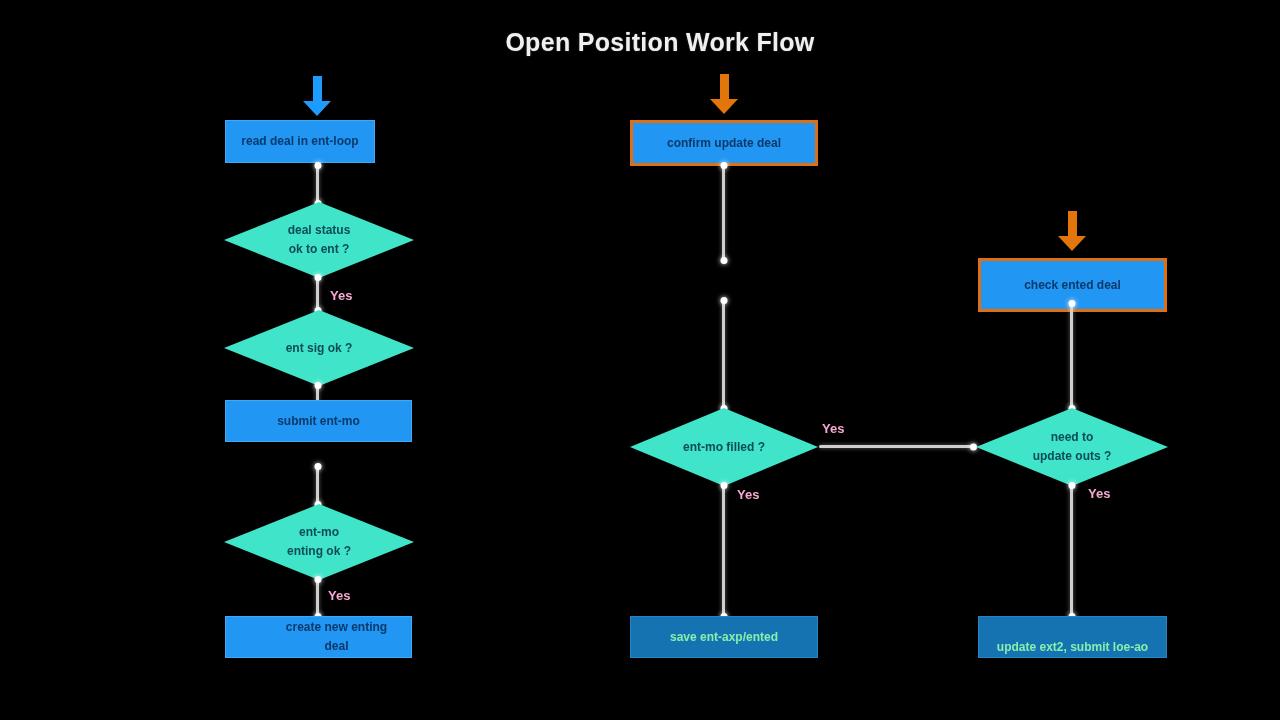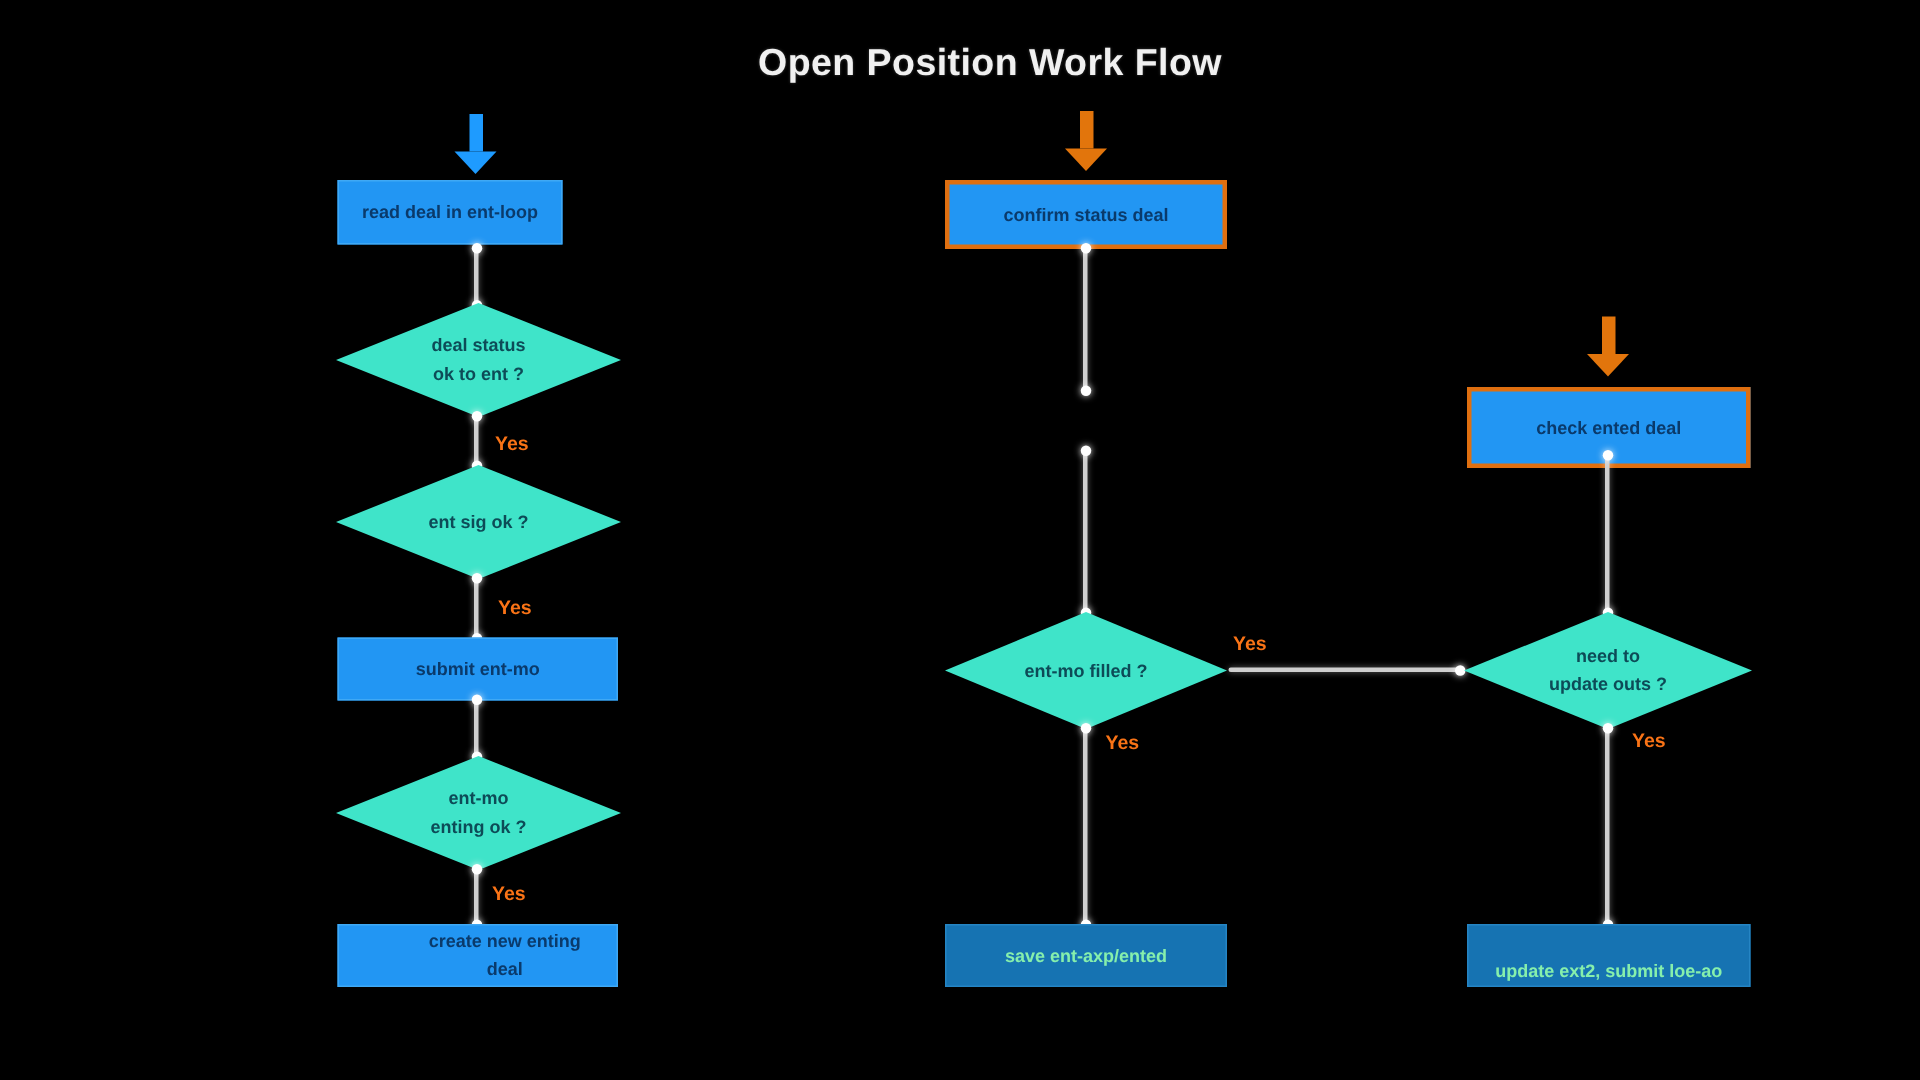--- a/index.html
+++ b/index.html
@@ -48,21 +48,21 @@
     box-shadow:0 0 5px rgba(255,255,255,0.9);
   }
   .entry-arrow { position:absolute; width:28px; display:flex; flex-direction:column; align-items:center; }
   .entry-arrow .shaft { width:9px; height:25px; }
   .entry-arrow .head  { width:0; height:0; border-left:14px solid transparent; border-right:14px solid transparent; border-top:15px solid; }
   .entry-arrow.blue  .shaft { background:#1E9BFF; }
   .entry-arrow.blue  .head  { border-top-color:#1E9BFF; }
   .entry-arrow.orange .shaft { background:#E2750C; }
   .entry-arrow.orange .head  { border-top-color:#E2750C; }
   .yes {
-    position:absolute; color:#f97316; font-weight:bold; font-size:13px;
+    position:absolute; color:#f9a8d4; font-weight:bold; font-size:13px;
     text-shadow:0 1px 3px rgba(0,0,0,0.9);
   }
 </style>
 </head>
 <body>
 
 <div class="canvas">
 
   <div class="title">Open Position Work Flow</div>
 
@@ -85,21 +85,21 @@
   <div class="vline" style="left:296px; top:277px; height:34px;"></div>
   <div class="yes" style="left:310px; top:288px;">Yes</div>
 
   <div class="decision" style="left:204px; top:310px; width:190px; height:76px;">
     <span class="shape-label">ent sig ok ?</span>
   </div>
 
   <div class="vline" style="left:296px; top:385px; height:41px;"></div>
   <div class="yes" style="left:312px; top:397px;">Yes</div>
 
-  <div class="process" style="left:205px; top:425px; width:187px; height:42px;">
+  <div class="process" style="left:205px; top:400px; width:187px; height:42px;">
     <span class="shape-label">submit ent-mo</span>
   </div>
 
   <div class="vline" style="left:296px; top:466px; height:39px;"></div>
 
   <div class="decision" style="left:204px; top:504px; width:190px; height:76px;">
     <span class="shape-label">ent-mo
 enting ok ?</span>
   </div>
 
@@ -109,21 +109,21 @@
   <div class="process" style="left:205px; top:616px; width:187px; height:42px;padding-left:36px;">
     <span class="shape-label">create new enting deal</span>
   </div>
 
   <div class="entry-arrow orange" style="left:690px; top:74px;">
     <div class="shaft"></div>
     <div class="head"></div>
   </div>
 
   <div class="process highlight" style="left:610px; top:120px; width:188px; height:46px;">
-    <span class="shape-label">confirm status deal</span>
+    <span class="shape-label">confirm update deal</span>
   </div>
 
   <div class="vline" style="left:702px; top:165px; height:96px;"></div>
 
 
   <div class="vline" style="left:702px; top:300px; height:109px;"></div>
 
   <div class="decision" style="left:610px; top:408px; width:188px; height:78px;">
     <span class="shape-label">ent-mo filled ?</span>
   </div>

